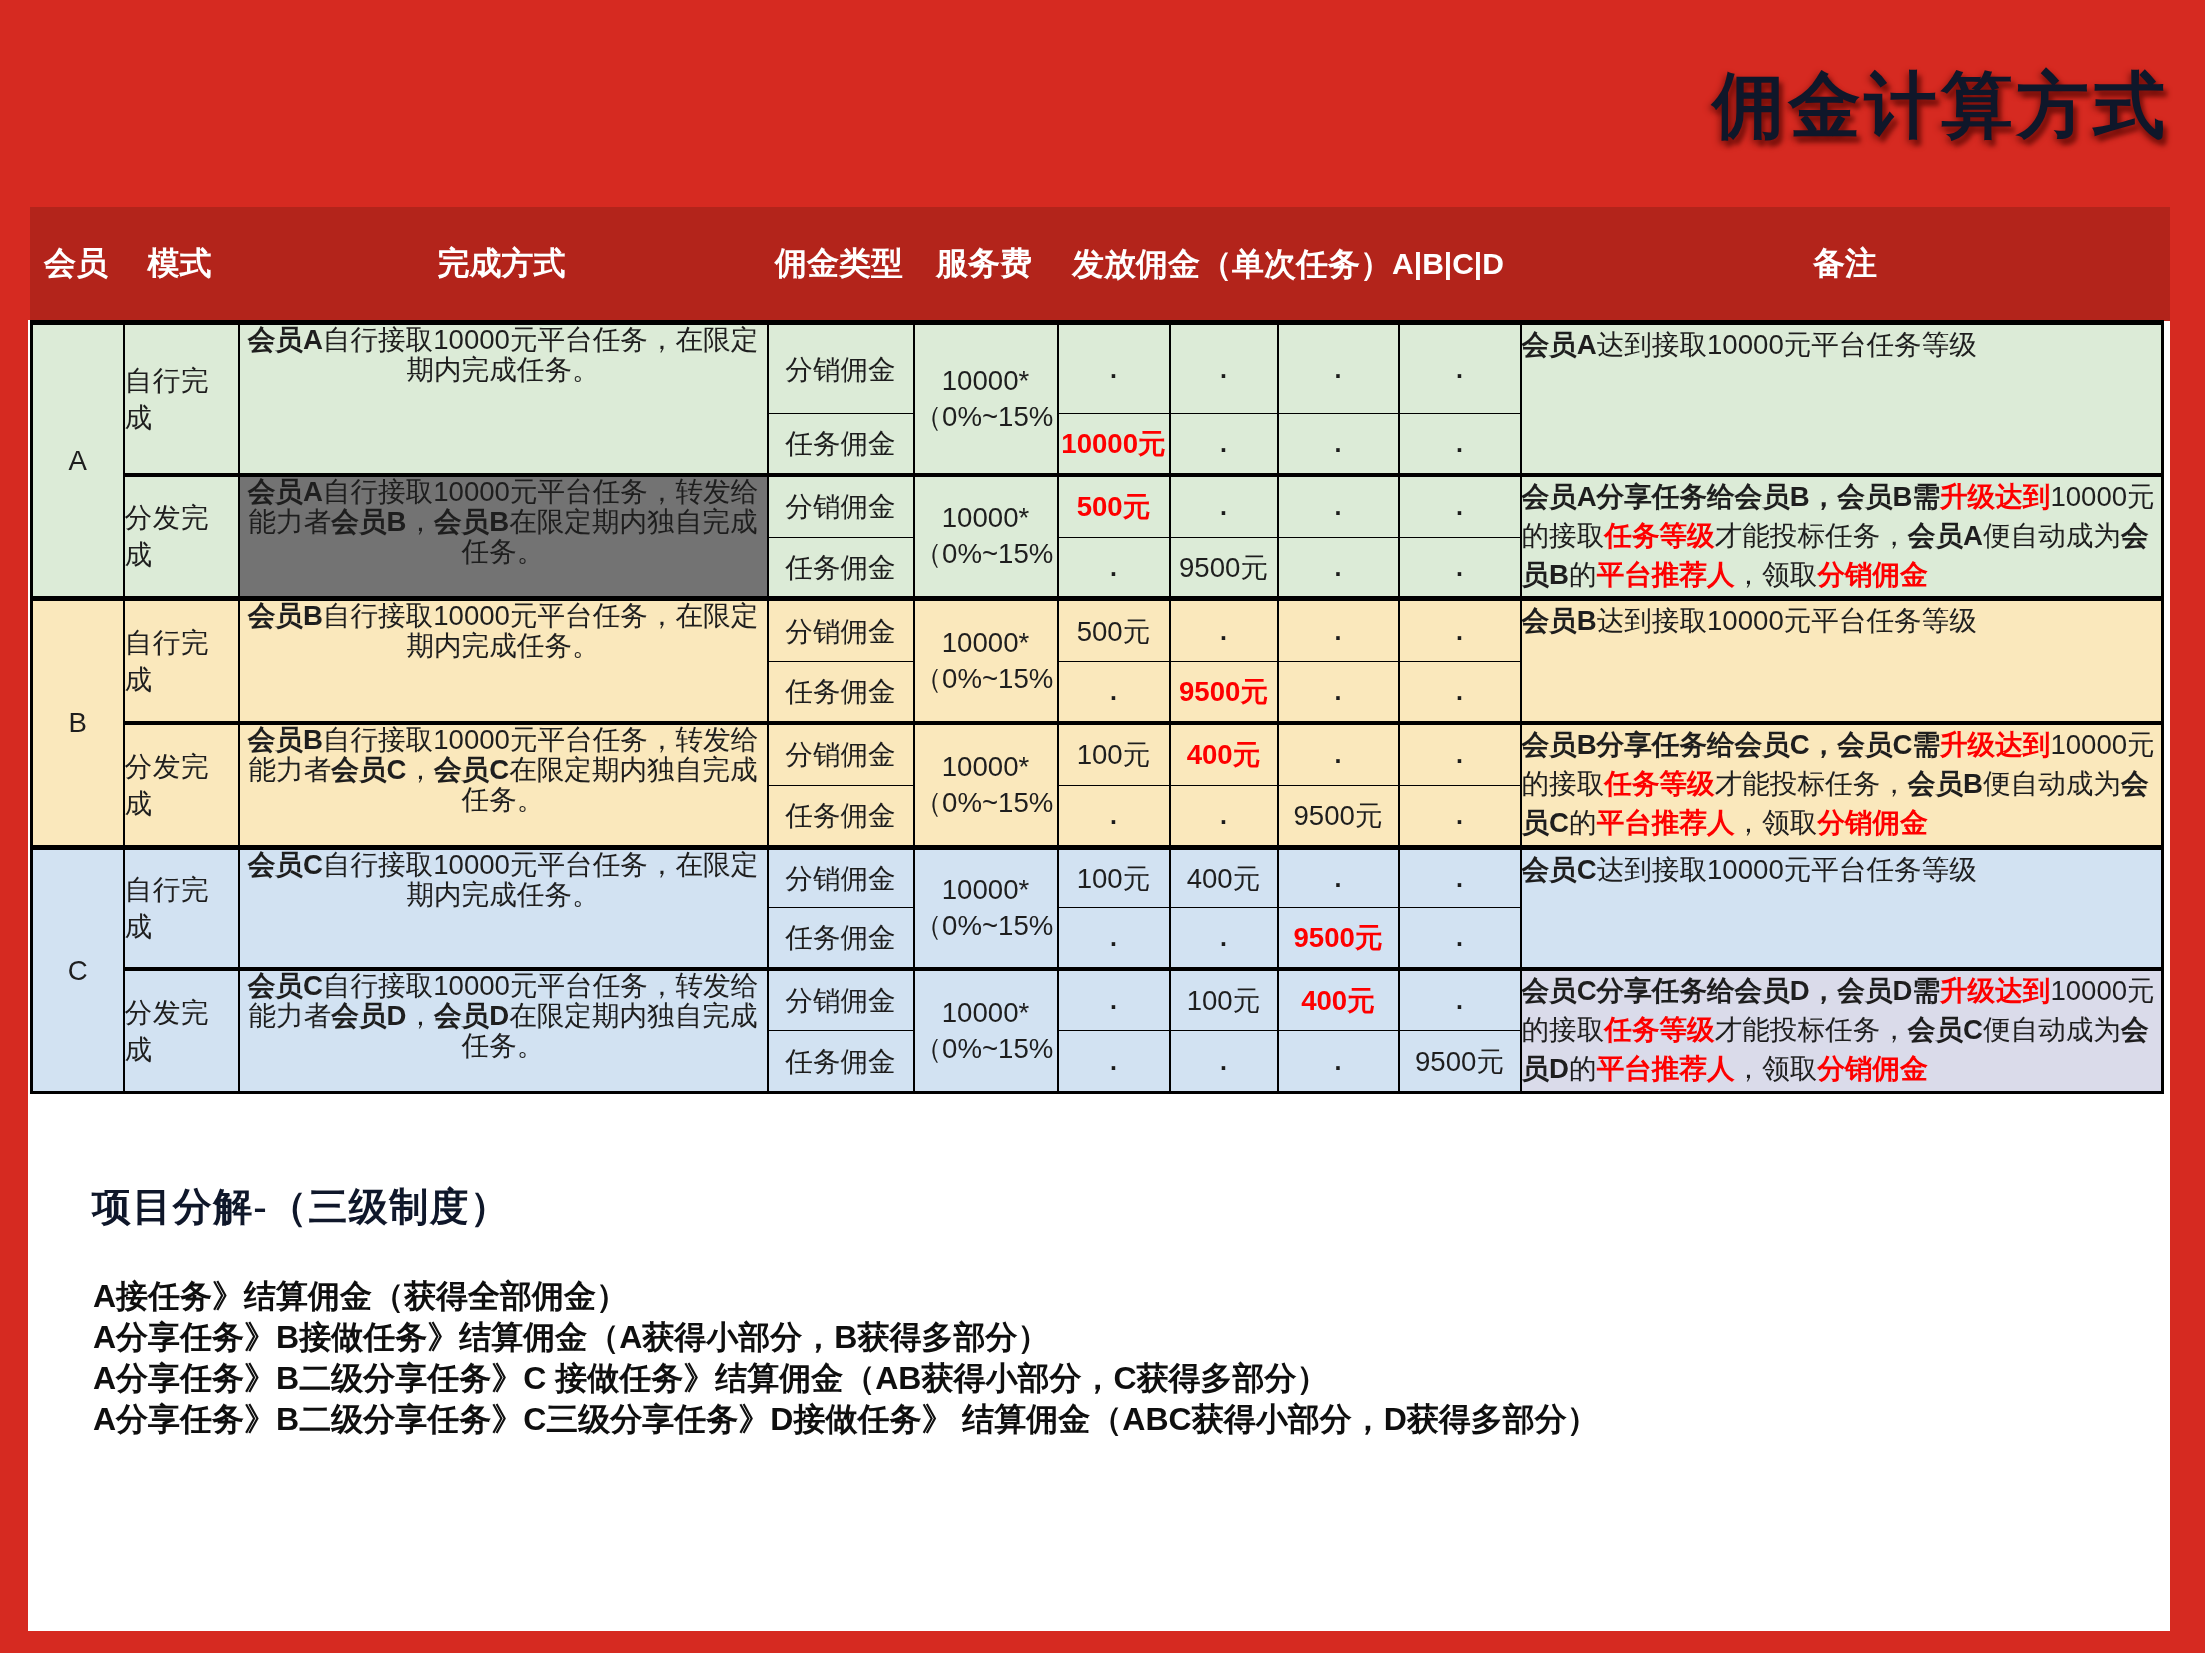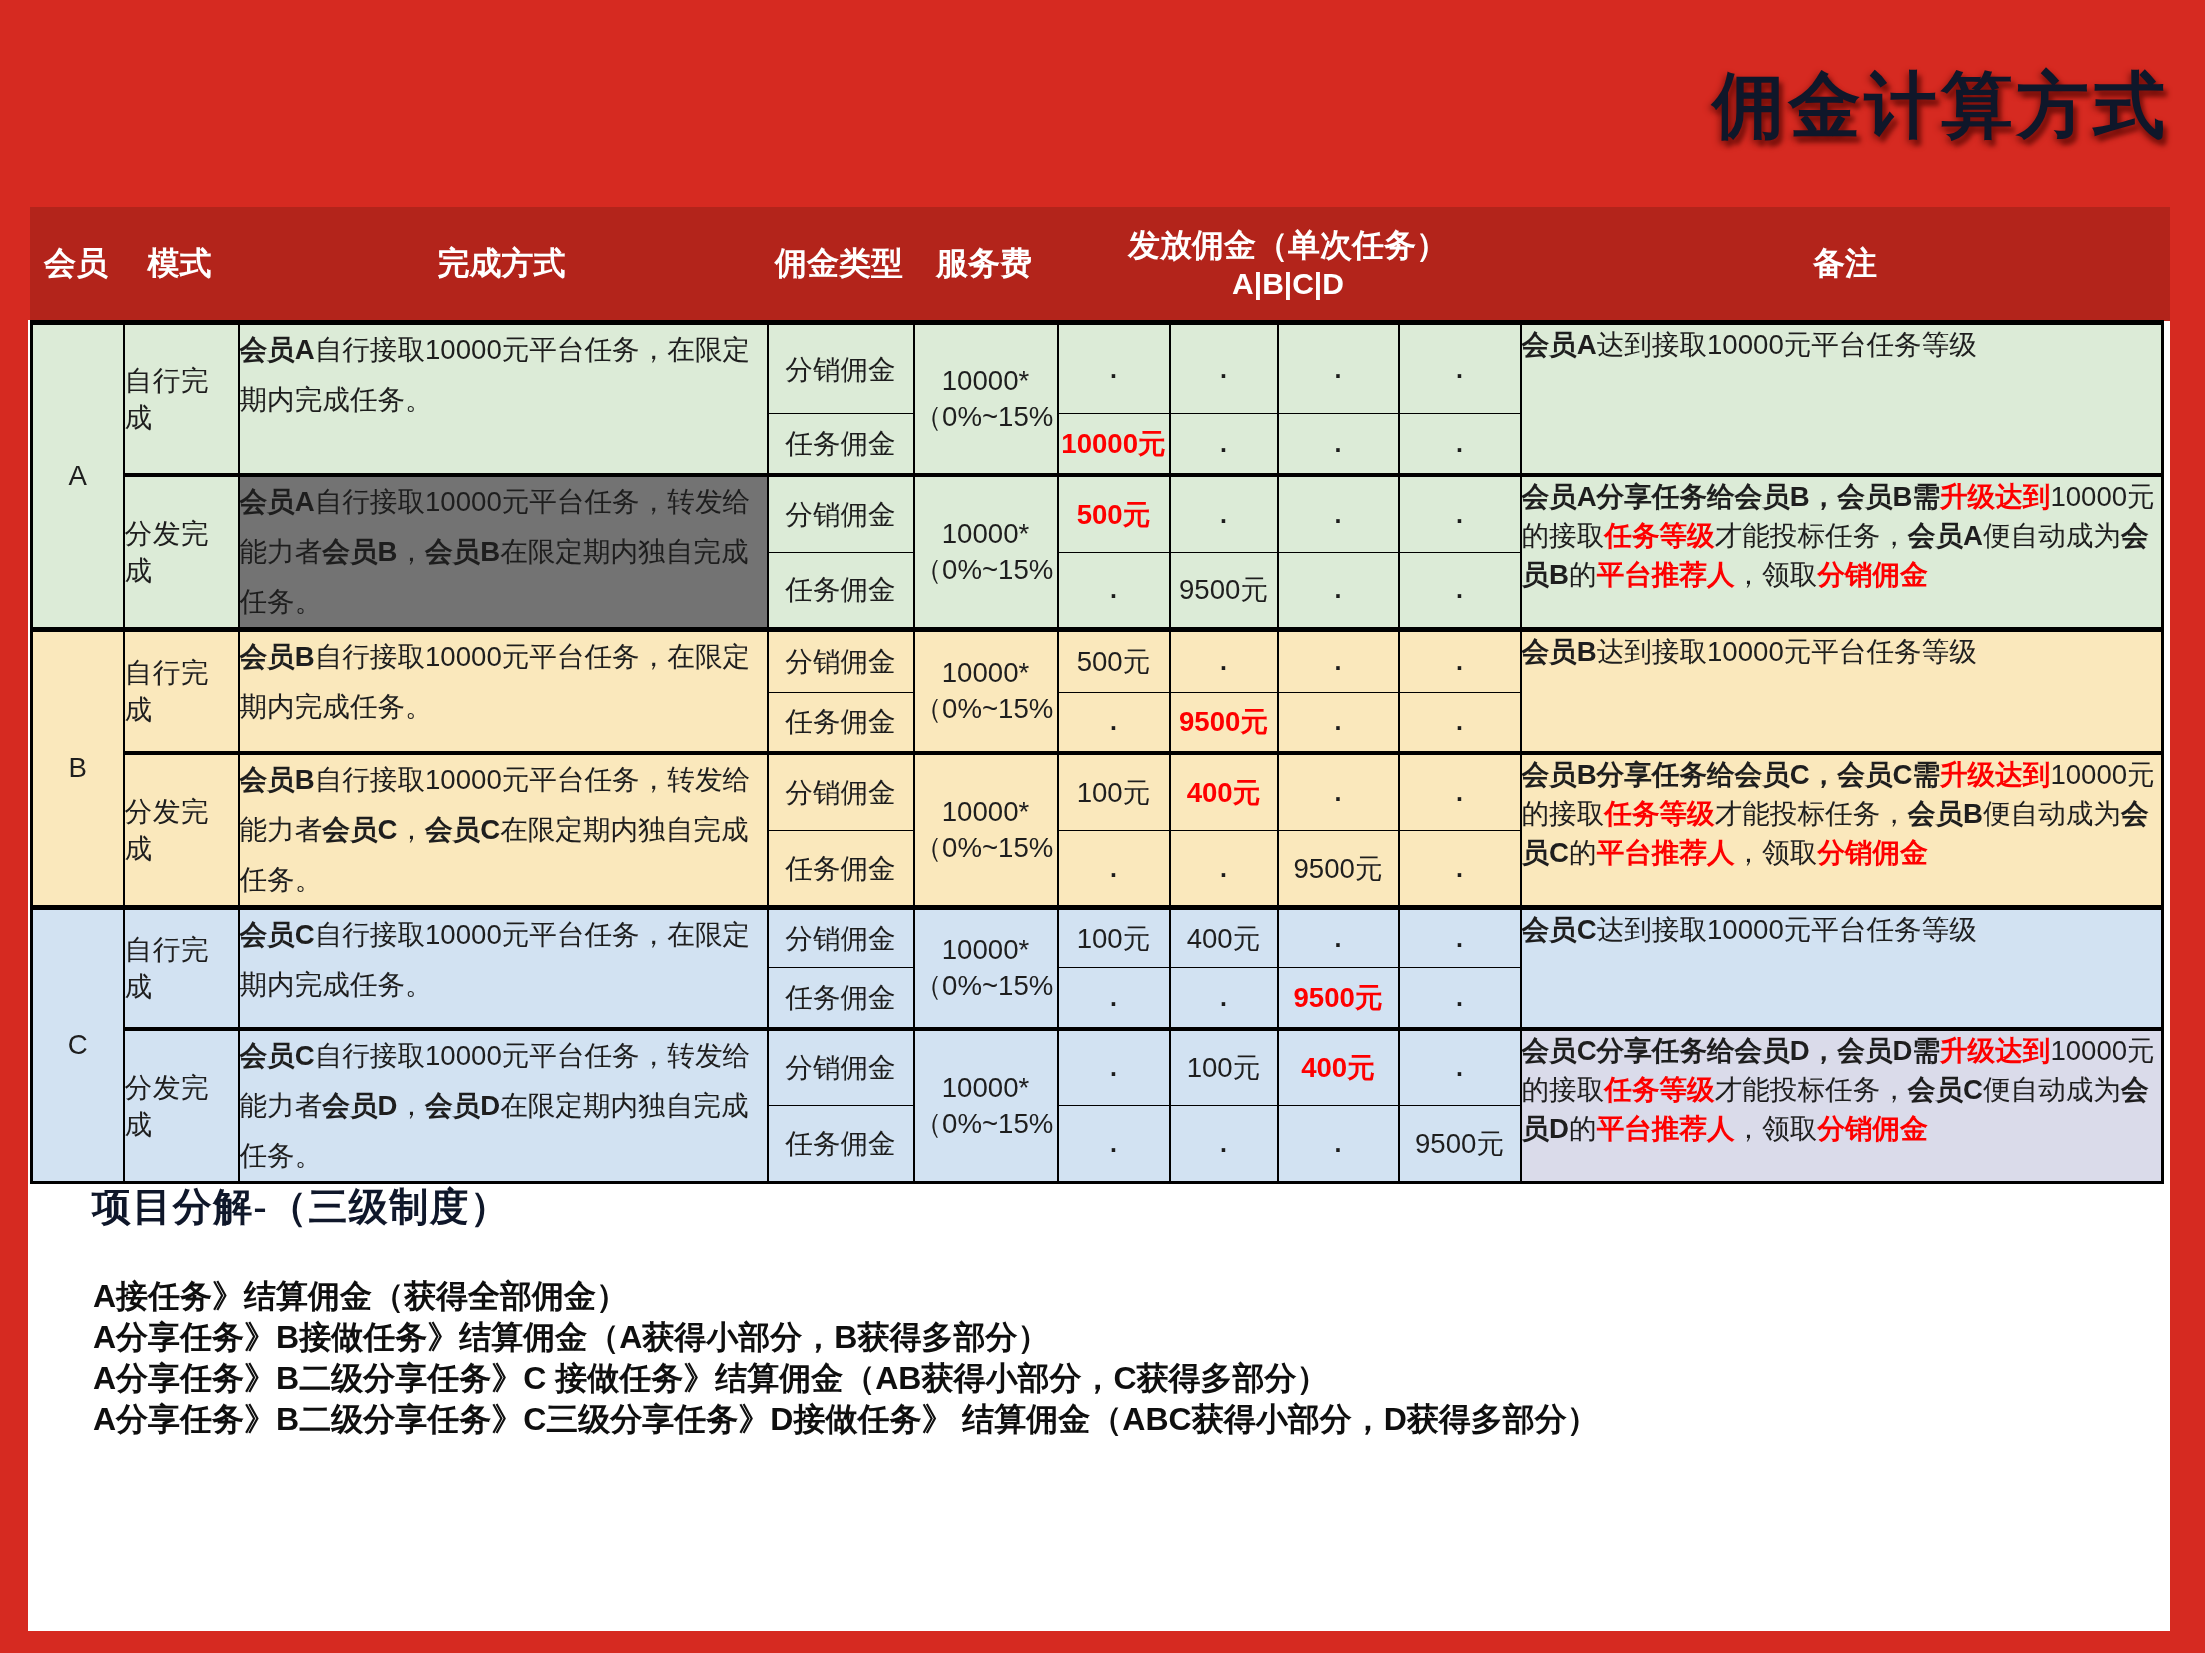--- a/index.html
+++ b/index.html
@@ -20,37 +20,37 @@
   }
   
   .sheet{position:absolute;left:27.6px;top:320px;width:2142px;height:1311px;background:#ffffff;}
   
   .thead{
     position:absolute;left:30px;top:207px;width:2140px;height:114px;
     background:#b3241b;display:flex;align-items:stretch;color:#fff;
   }
   .th{display:flex;align-items:center;justify-content:center;
       font-weight:700;font-size:32px;text-align:center;}
-  .th.group{flex-direction:column;line-height:1.25;}
+  .th.group{flex-direction:row;line-height:1.25;}
   .th .sub{font-size:30px;font-weight:700;}
   
   table.grid{
     position:absolute;left:30px;top:320px;width:2132px;
     border-collapse:collapse;table-layout:fixed;
     border:3.4px solid #000;
   }
   table.grid td{
     border:1.4px solid #000;border-left-width:2.1px;border-right-width:2.1px;
     padding:0;color:#1e1e1e;font-size:27.6px;overflow:hidden;
   }
   tr.mode-start td{border-top-width:4.1px;}
   tr.sec-start td{border-top-width:5.5px;}
   td.member{text-align:center;vertical-align:middle;font-size:32px;}
   td.mode{vertical-align:middle;font-size:28px;letter-spacing:0.7px;}
-  td.desc{vertical-align:top;padding:26px 8.3px 0 8.3px;line-height:50px;}
+  td.desc{vertical-align:top;padding:26px 8.3px 0 8.3px;line-height:30px;text-align:center;}
   td.ctype{text-align:center;vertical-align:middle;font-size:27.6px;}
   td.fee{text-align:center;vertical-align:middle;font-size:25.5px;line-height:36px;color:#262626;}
   td.pay{text-align:center;vertical-align:middle;font-size:27.6px;}
   td.pay.dot{font-weight:700;font-size:25px;color:#1c1c1c;}
   td.pay.red{color:#fe0000;font-weight:700;}
   td.remark{vertical-align:top;padding:6.9px 9.6px 0 8.3px;line-height:39px;}
   .seg-b{font-weight:700;}
   .seg-r{color:#fe0000;font-weight:700;}
   
   .bd-heading{

